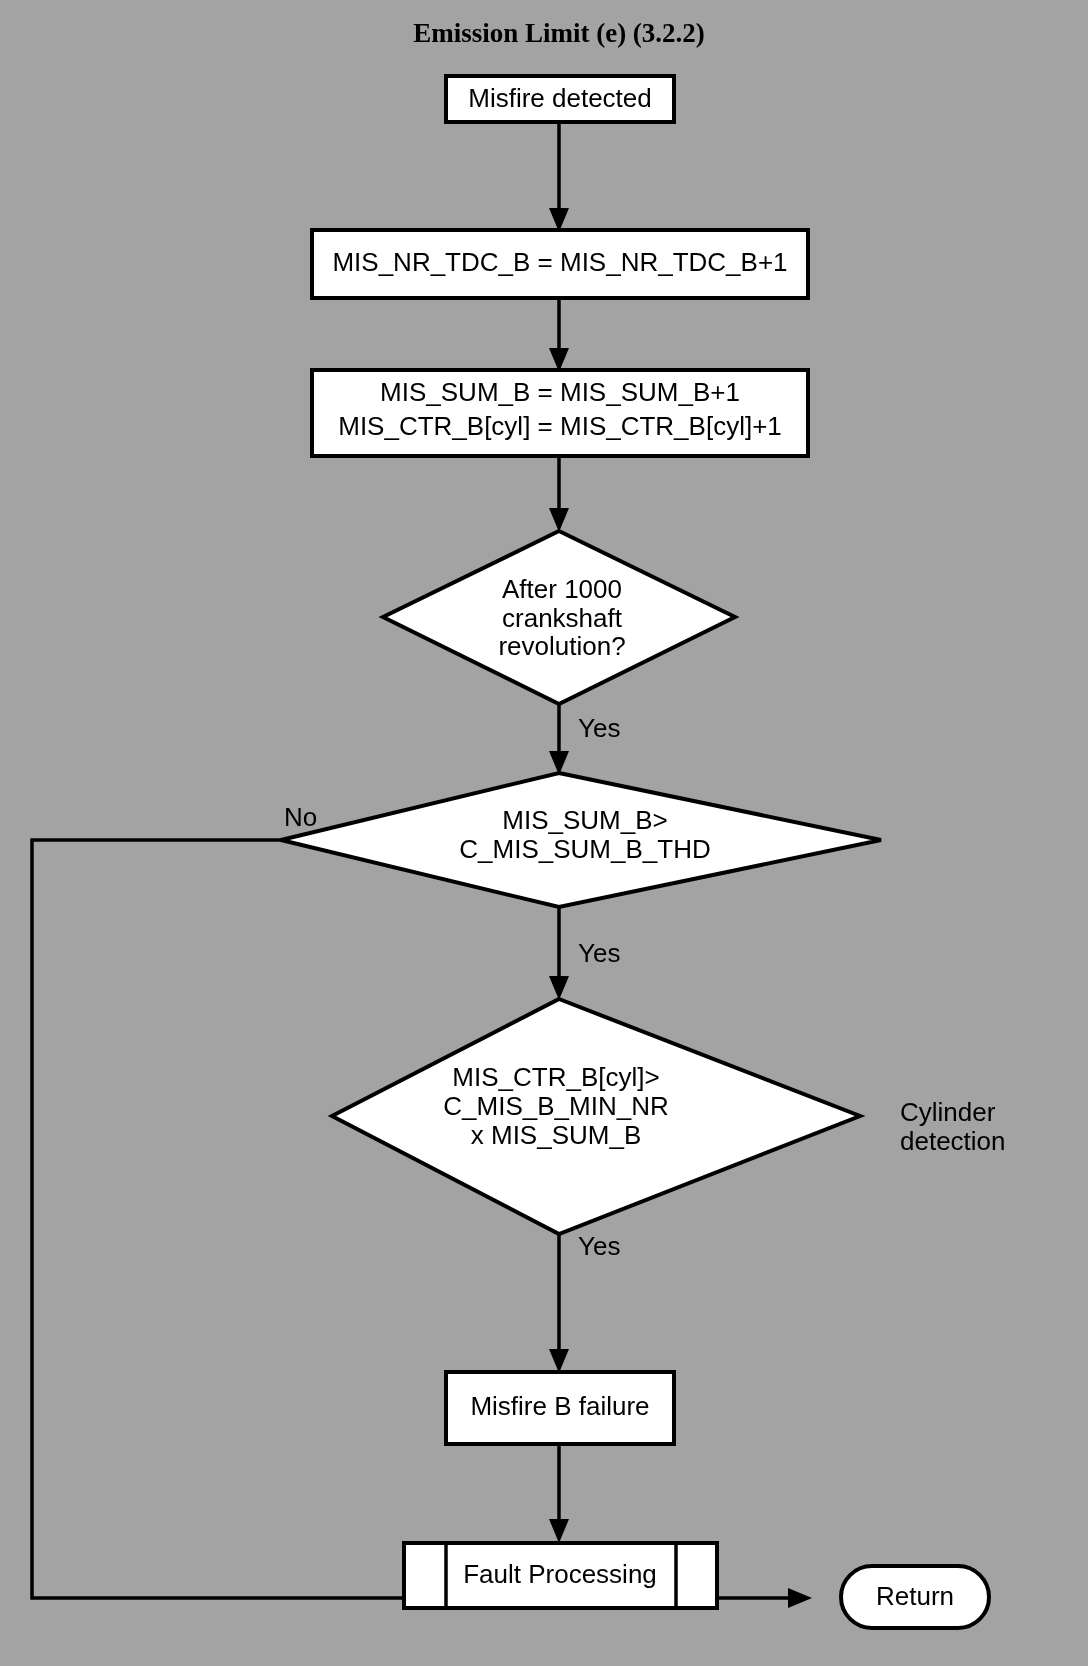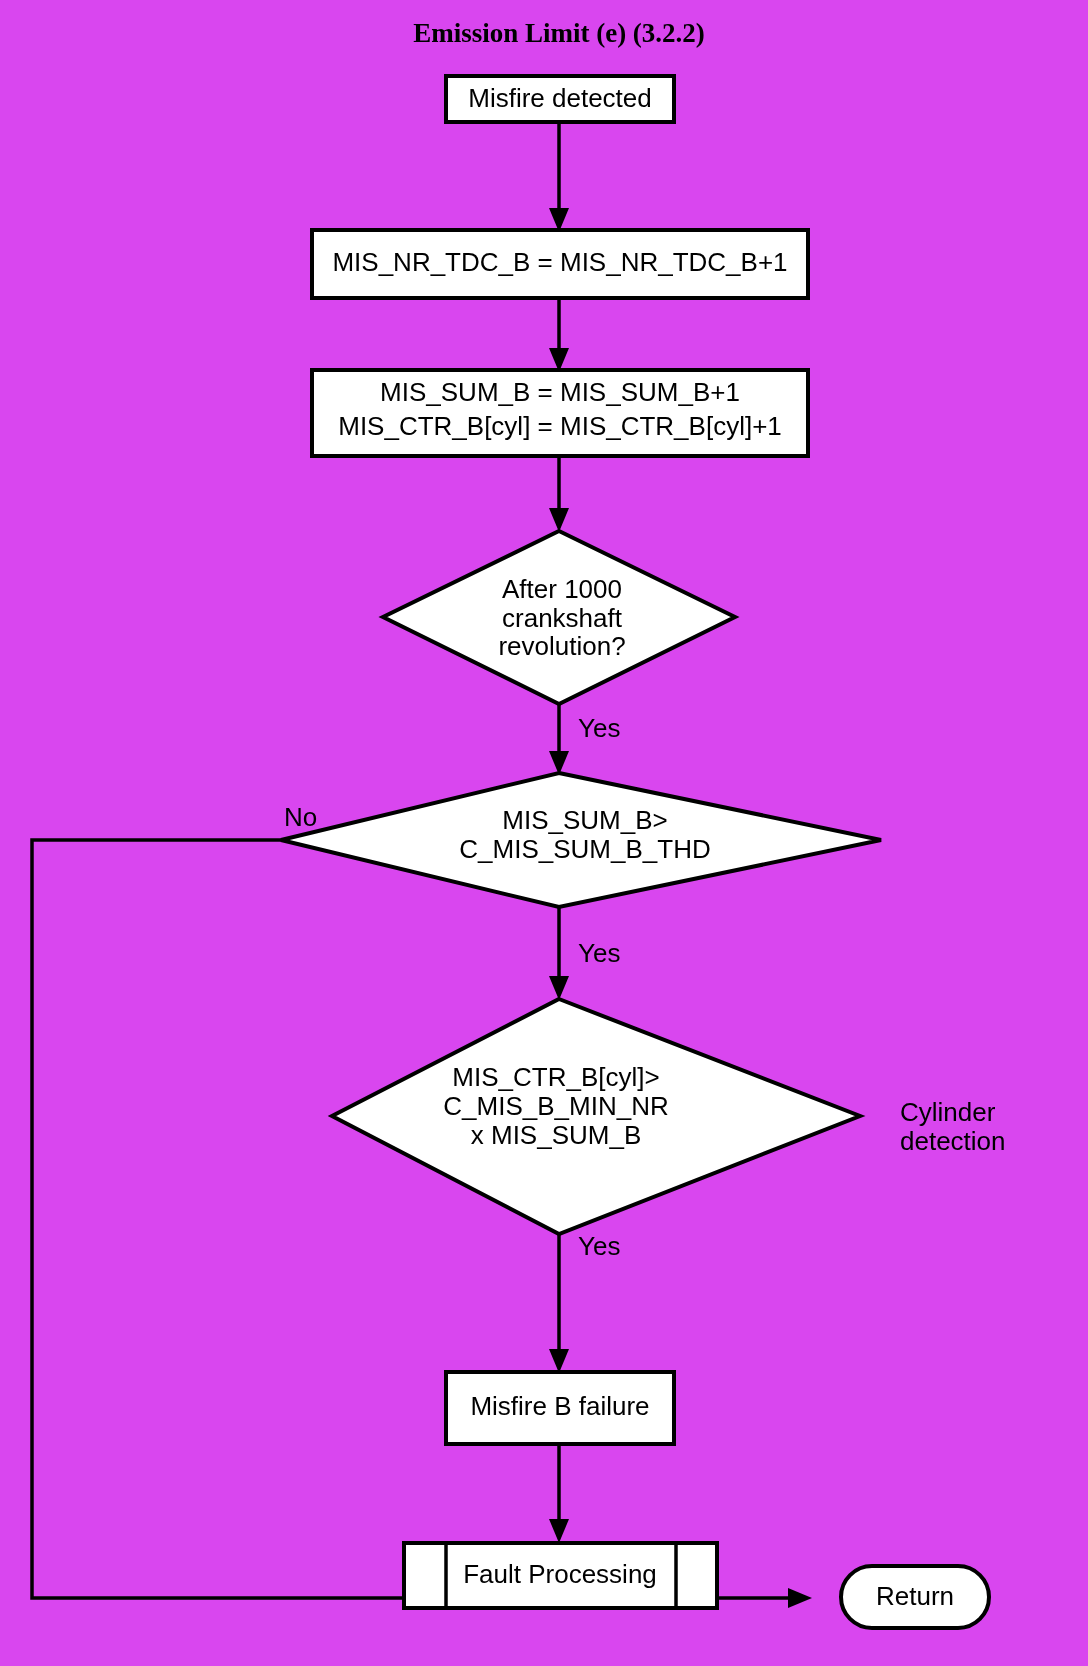--- a/index.html
+++ b/index.html
@@ -4,21 +4,21 @@
 <style>
   html, body {
     margin: 0;
     padding: 0;
     background: #ffffff;
   }
   #page {
     position: relative;
     width: 1088px;
     height: 1666px;
-    background: #d946ef;
+    background: #a3a3a3;
     font-family: "Liberation Sans", sans-serif;
     overflow: hidden;
   }
   #flow {
     position: absolute;
     top: 0;
     left: 0;
     width: 1088px;
     height: 1666px;
   }

